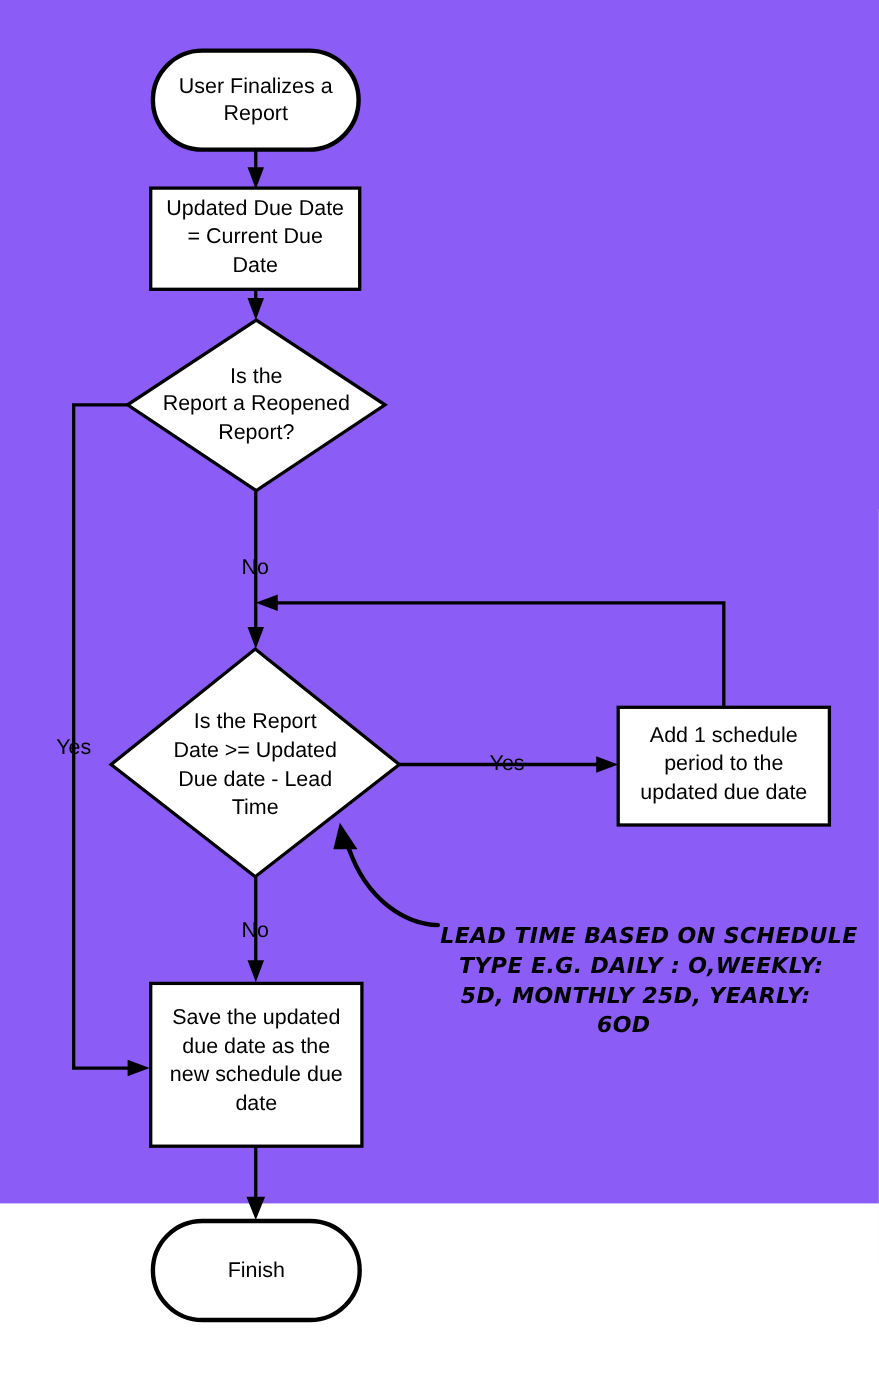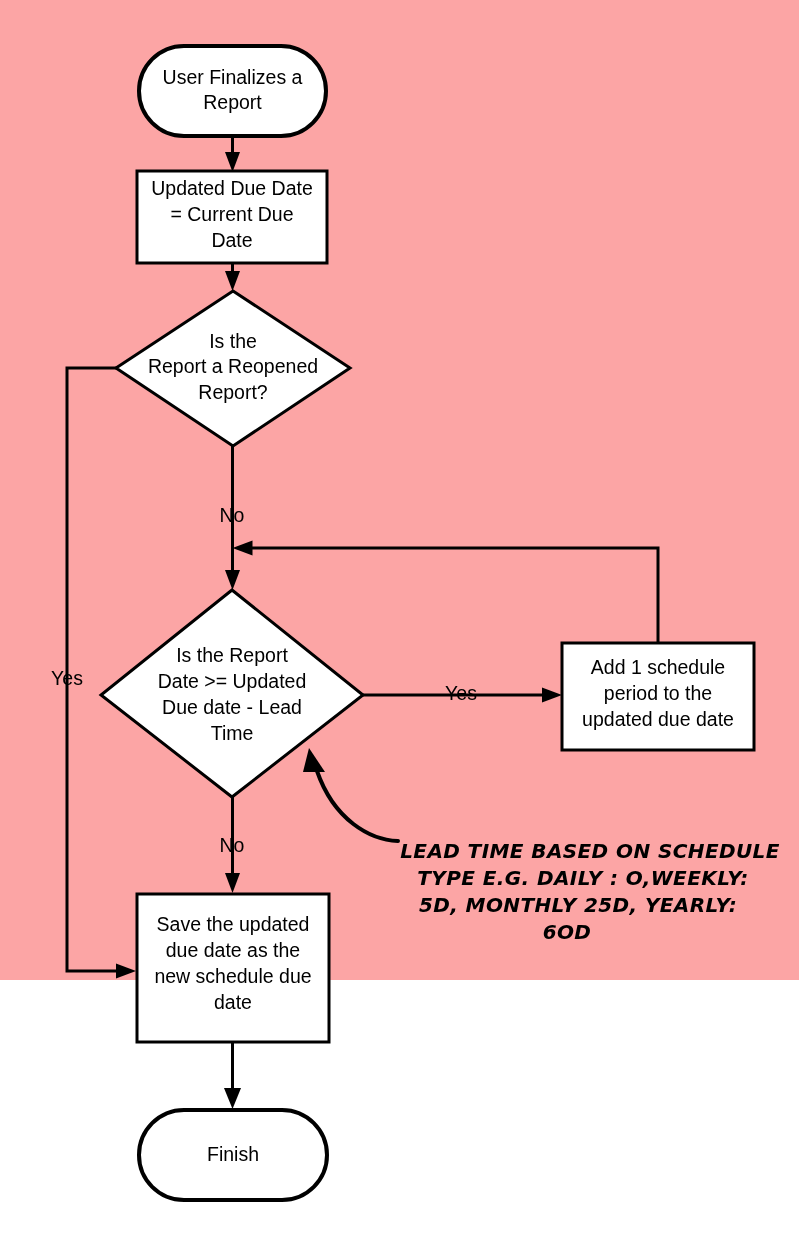--- a/index.html
+++ b/index.html
@@ -9,22 +9,22 @@
   }
   body {
     width: 799px;
     height: 1252px;
     overflow: hidden;
     font-family: "Liberation Sans", sans-serif;
   }
   #flowchart-root {
     position: relative;
     width: 799px;
-    height: 980px;
-    background: #fca5a5;
+    height: 1094px;
+    background: #8b5cf6;
   }
   svg.flow {
     display: block;
     width: 799px;
     height: 1252px;
   }
   .node-shape {
     fill: #ffffff;
     stroke: #000000;
     stroke-width: 3;

